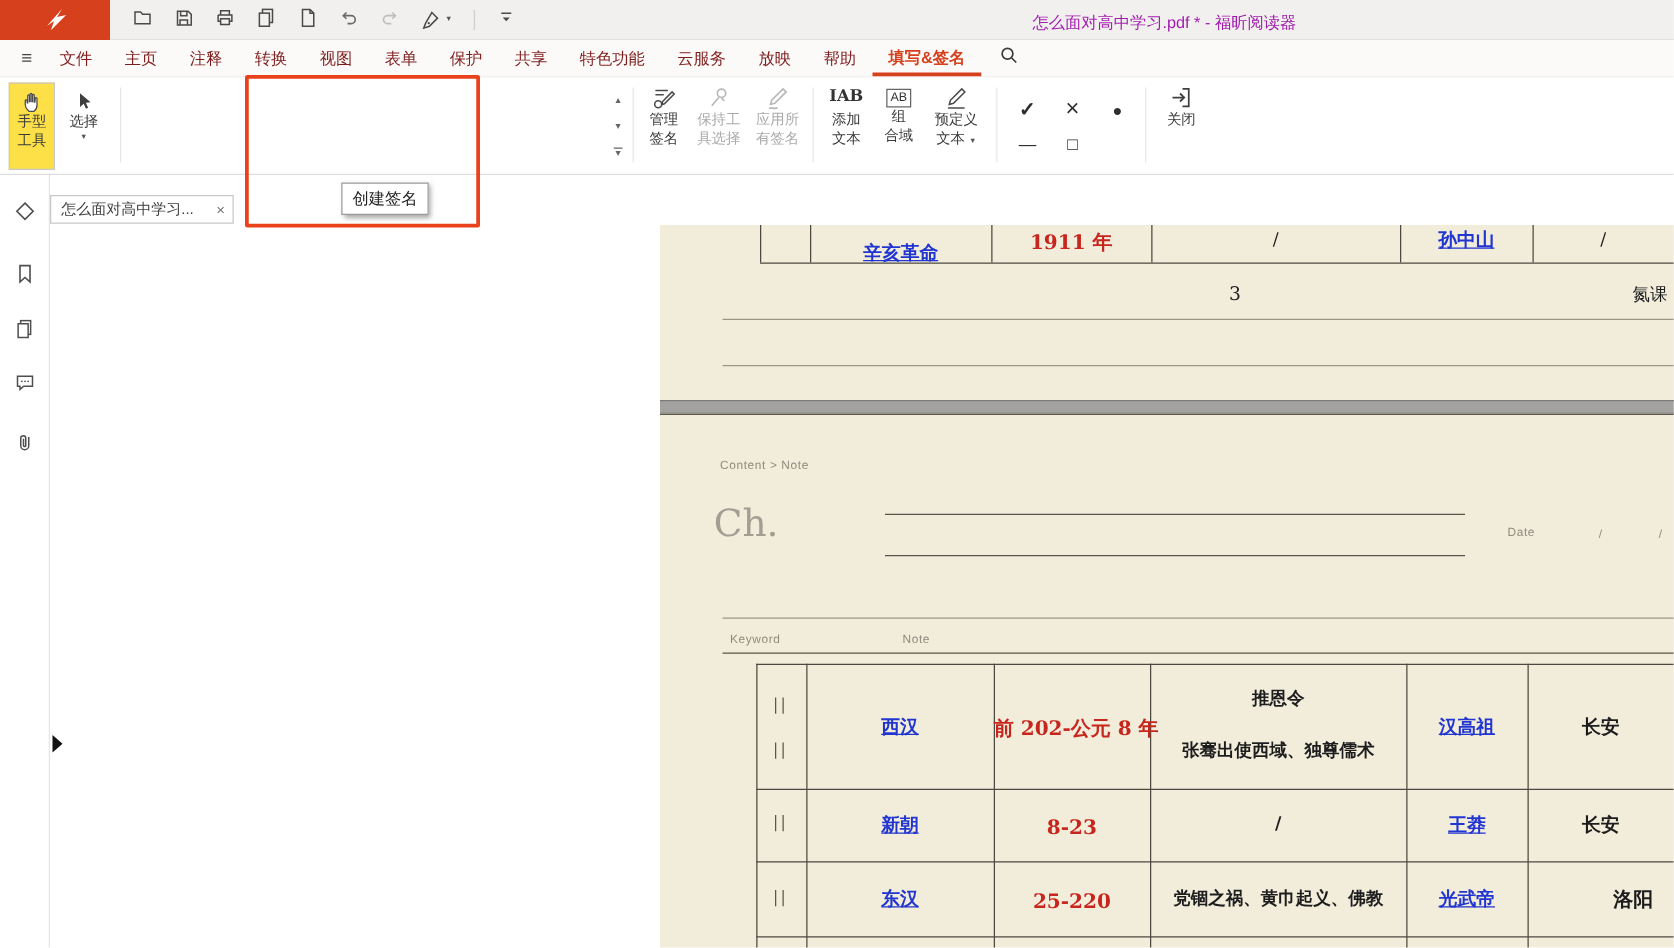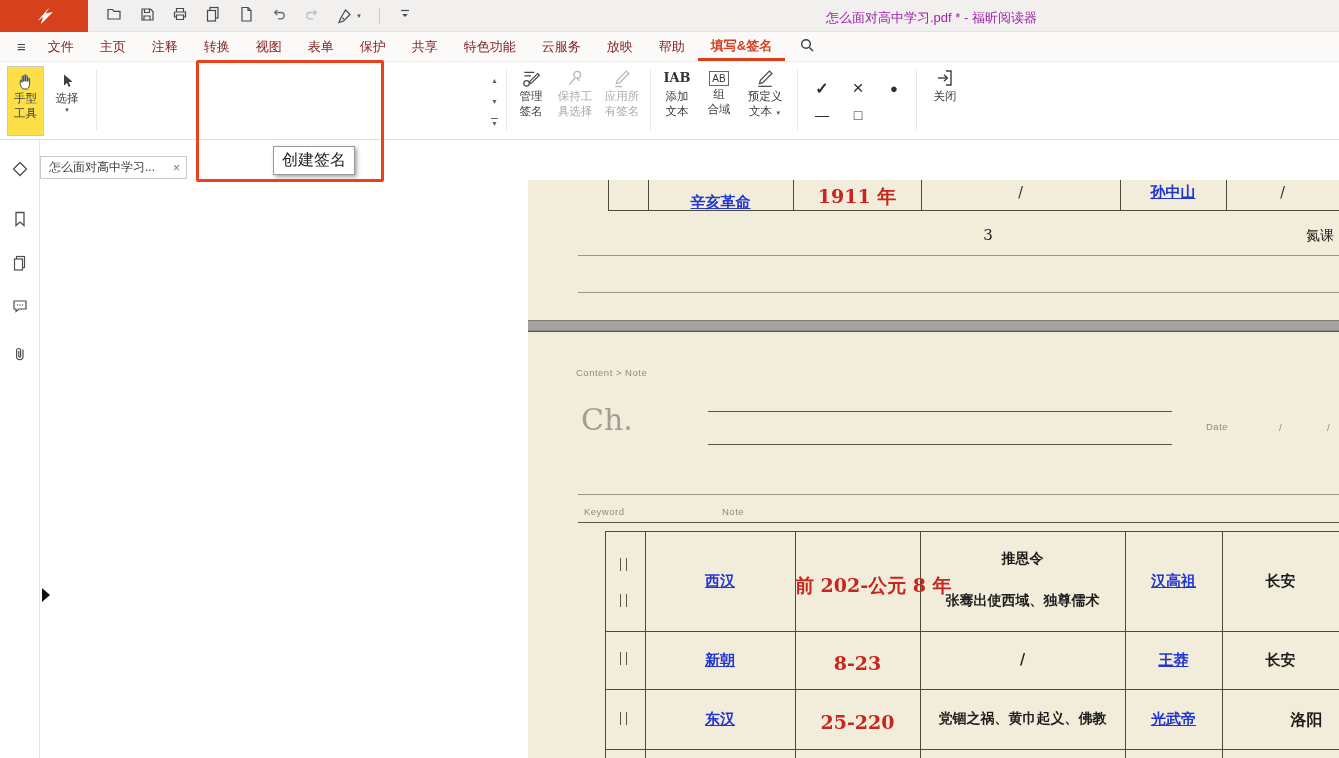--- a/index.html
+++ b/index.html
@@ -33,45 +33,45 @@
   .plustile{position:absolute;left:233px;top:78px;width:119px;height:44px;background:#dbdbdb;color:#5f5f5f;font-size:26px;display:flex;align-items:center;justify-content:center}
   .scrbtn{position:absolute;left:487px;width:15px;height:15px;font-size:7px;color:#666;display:flex;align-items:center;justify-content:center}
   .scrbtn .bar{display:inline-block;border-top:1.5px solid #666;padding-top:1px;font-size:7px;line-height:7px}
   .iconword{font-family:"DejaVu Serif",serif;font-weight:bold;font-size:13px;color:#333;height:20px;line-height:20px}
   .boxab{font-size:10px;border:1px solid #666;padding:0 2px;line-height:13px;margin-top:3px;color:#333}
   .markbtn{position:absolute;width:28px;height:24px;display:flex;align-items:center;justify-content:center;color:#2e2e2e}
   .caret{font-size:6px;color:#555;line-height:6px}
 
   
   .annotation-rect{position:absolute;left:196px;top:60px;width:182px;height:116px;border:3px solid #e8411b;border-radius:2px;z-index:60;pointer-events:none}
-  .tooltip{position:absolute;left:273px;top:146px;z-index:55;background:#fff;border:1px solid #9a9a9a;box-shadow:2px 2px 4px rgba(0,0,0,.35);font-size:16px;color:#222;padding:3px 8px;white-space:nowrap}
+  .tooltip{position:absolute;left:273px;top:146px;z-index:55;background:#fff;border:1px solid #9a9a9a;box-shadow:2px 2px 4px rgba(0,0,0,.35);font-size:13px;color:#222;padding:3px 8px;white-space:nowrap}
 
   
   .tabstrip{position:absolute;left:40px;top:140px;width:1299px;height:40px;background:#fff}
   .doctab{position:absolute;left:0px;top:16px;width:147px;height:23px;background:#fff;border:1px solid #c9c9c9;display:flex;align-items:center;font-size:12px;color:#3f3f3f;padding:0 6px 0 8px;box-sizing:border-box}
   .doctab .x{margin-left:auto;color:#777;font-size:12px}
   .sidebar{position:absolute;left:0;top:140px;width:40px;height:618px;background:#fff;border-right:1px solid #e5e5e5;box-sizing:border-box}
   .sbicon{position:absolute;left:11px;width:18px;height:18px}
   .docarea{position:absolute;left:41px;top:180px;width:1298px;height:578px;background:#fff}
   .panel-handle{position:absolute;left:42px;top:588px;width:0;height:0;border-left:8px solid #111;border-top:7px solid transparent;border-bottom:7px solid transparent}
 
   
   .page{position:absolute;background:#f2ecdb;overflow:hidden}
   .pageband{position:absolute;left:528px;top:320px;width:811px;height:11px;background:#a3a2a0;border-top:1px solid #7c7b79;border-bottom:1px solid #8a8986;box-sizing:border-box}
   .hl{position:absolute;height:1px;background:#4c4940}
   .vl{position:absolute;width:1px;background:#4c4940}
   .hl.ruled{background:#9b9786}
   .cell{position:absolute;text-align:center;white-space:nowrap}
   .doc-link{color:#2135d1;text-decoration:underline;font-weight:bold;font-family:"DejaVu Serif",serif;font-size:15px}
-  .doc-red{color:#c6261d;font-family:"DejaVu Serif",serif;font-size:19px;font-weight:bold}
+  .doc-red{color:#c6261d;font-family:"DejaVu Serif",serif;font-size:16px;font-weight:bold}
   .doc-black{color:#1d1d1d;font-family:"DejaVu Serif",serif;font-size:14px}
   .tpl{color:#8f8b7e;font-size:9.5px;letter-spacing:.5px}
   .bigtitle{position:absolute;left:214px;top:99px;width:480px;text-align:center;font-family:"DejaVu Serif",serif;
       font-weight:bold;font-size:45px;letter-spacing:2px;color:#25336e;white-space:nowrap}
-  .chword{position:absolute;left:53px;top:70px;font-family:"DejaVu Serif",serif;font-size:30px;color:#a29e92}
+  .chword{position:absolute;left:43px;top:70px;font-family:"DejaVu Serif",serif;font-size:30px;color:#a29e92}
   .dmark{position:absolute;width:5px;height:13px;border-left:1.5px solid #5a574d;border-right:1.5px solid #5a574d}
 </style>
 </head>
 <body>
 
 <div>
 
   <div class="titlebar">
     <div class="logo">
       <svg width="26" height="26" viewBox="0 0 32 32">

